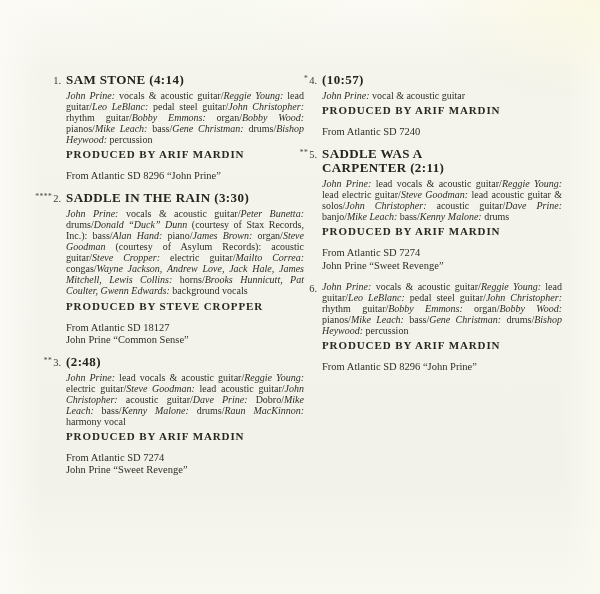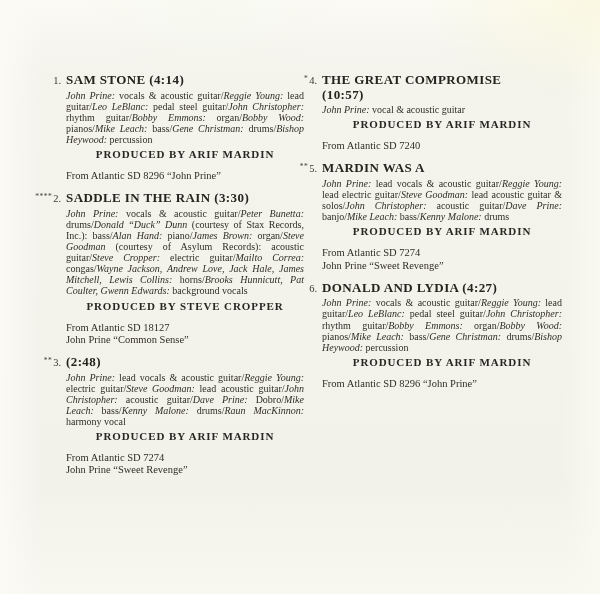--- a/index.html
+++ b/index.html
@@ -28,21 +28,21 @@
     text-align: right; font-size: 10.5px; color: #3b3930;
     white-space: nowrap;
   }
   .marks { font-size: 7.5px; position: relative; top: -3px; margin-right: 1px; letter-spacing: 0.5px; color: #46443a; }
   .title {
     font-weight: 700; font-size: 13px; line-height: 14.5px;
     letter-spacing: 0.4px; color: #25241d; margin-bottom: 2px;
   }
   .credits { font-size: 10px; line-height: 11.1px; text-align: justify; color: #302e26; }
   .credits .it { font-style: italic; }
-  .produced { margin-top: 3px; font-size: 11px; font-weight: 700; letter-spacing: 0.9px; color: #282720; text-align: center; }
+  .produced { margin-top: 3px; font-size: 11px; font-weight: 700; letter-spacing: 0.9px; color: #282720; }
   .source { margin-top: 10px; font-size: 10.5px; line-height: 12.3px; color: #302e26; }
 </style>
 </head>
 <body>
 
 <div class="page">
   <div class="col col-left">
   <div class="track">
     <div class="tnum"><span class="marks"></span><span class="num">1.</span></div>
     <div class="title">
@@ -78,48 +78,45 @@
     <div class="source">
           <div>From Atlantic SD 7274</div>
           <div>John Prine “Sweet Revenge”</div>
         </div>
   </div>
 </div>
   <div class="col col-right">
   <div class="track">
     <div class="tnum"><span class="marks">*</span><span class="num">4.</span></div>
     <div class="title">
-          <div>THE GREAT COMPROMISE</div>
           <div>(10:57)</div>
         </div>
     <div class="credits"><span class="it">John Prine:</span><span class="rm"> vocal &amp; acoustic guitar</span></div>
     <div class="produced">PRODUCED BY ARIF MARDIN</div>
     <div class="source">
           <div>From Atlantic SD 7240</div>
         </div>
   </div>
 
   <div class="track">
     <div class="tnum"><span class="marks">**</span><span class="num">5.</span></div>
     <div class="title">
-          <div>MARDIN WAS A</div>
+          <div>SADDLE WAS A</div>
+          <div>CARPENTER (2:11)</div>
         </div>
     <div class="credits"><span class="it">John Prine:</span><span class="rm"> lead vocals &amp; acoustic guitar/</span><span class="it">Reggie Young:</span><span class="rm"> lead electric guitar/</span><span class="it">Steve Goodman:</span><span class="rm"> lead acoustic guitar &amp; solos/</span><span class="it">John Christopher:</span><span class="rm"> acoustic guitar/</span><span class="it">Dave Prine:</span><span class="rm"> banjo/</span><span class="it">Mike Leach:</span><span class="rm"> bass/</span><span class="it">Kenny Malone:</span><span class="rm"> drums</span></div>
     <div class="produced">PRODUCED BY ARIF MARDIN</div>
     <div class="source">
           <div>From Atlantic SD 7274</div>
           <div>John Prine “Sweet Revenge”</div>
         </div>
   </div>
 
   <div class="track">
     <div class="tnum"><span class="marks"></span><span class="num">6.</span></div>
-    <div class="title">
-          <div>DONALD AND LYDIA (4:27)</div>
-        </div>
     <div class="credits"><span class="it">John Prine:</span><span class="rm"> vocals &amp; acoustic guitar/</span><span class="it">Reggie Young:</span><span class="rm"> lead guitar/</span><span class="it">Leo LeBlanc:</span><span class="rm"> pedal steel guitar/</span><span class="it">John Christopher:</span><span class="rm"> rhythm guitar/</span><span class="it">Bobby Emmons:</span><span class="rm"> organ/</span><span class="it">Bobby Wood:</span><span class="rm"> pianos/</span><span class="it">Mike Leach:</span><span class="rm"> bass/</span><span class="it">Gene Christman:</span><span class="rm"> drums/</span><span class="it">Bishop Heywood:</span><span class="rm"> percussion</span></div>
     <div class="produced">PRODUCED BY ARIF MARDIN</div>
     <div class="source">
           <div>From Atlantic SD 8296 “John Prine”</div>
         </div>
   </div>
 </div>
 </div>
 
 </body></html>

